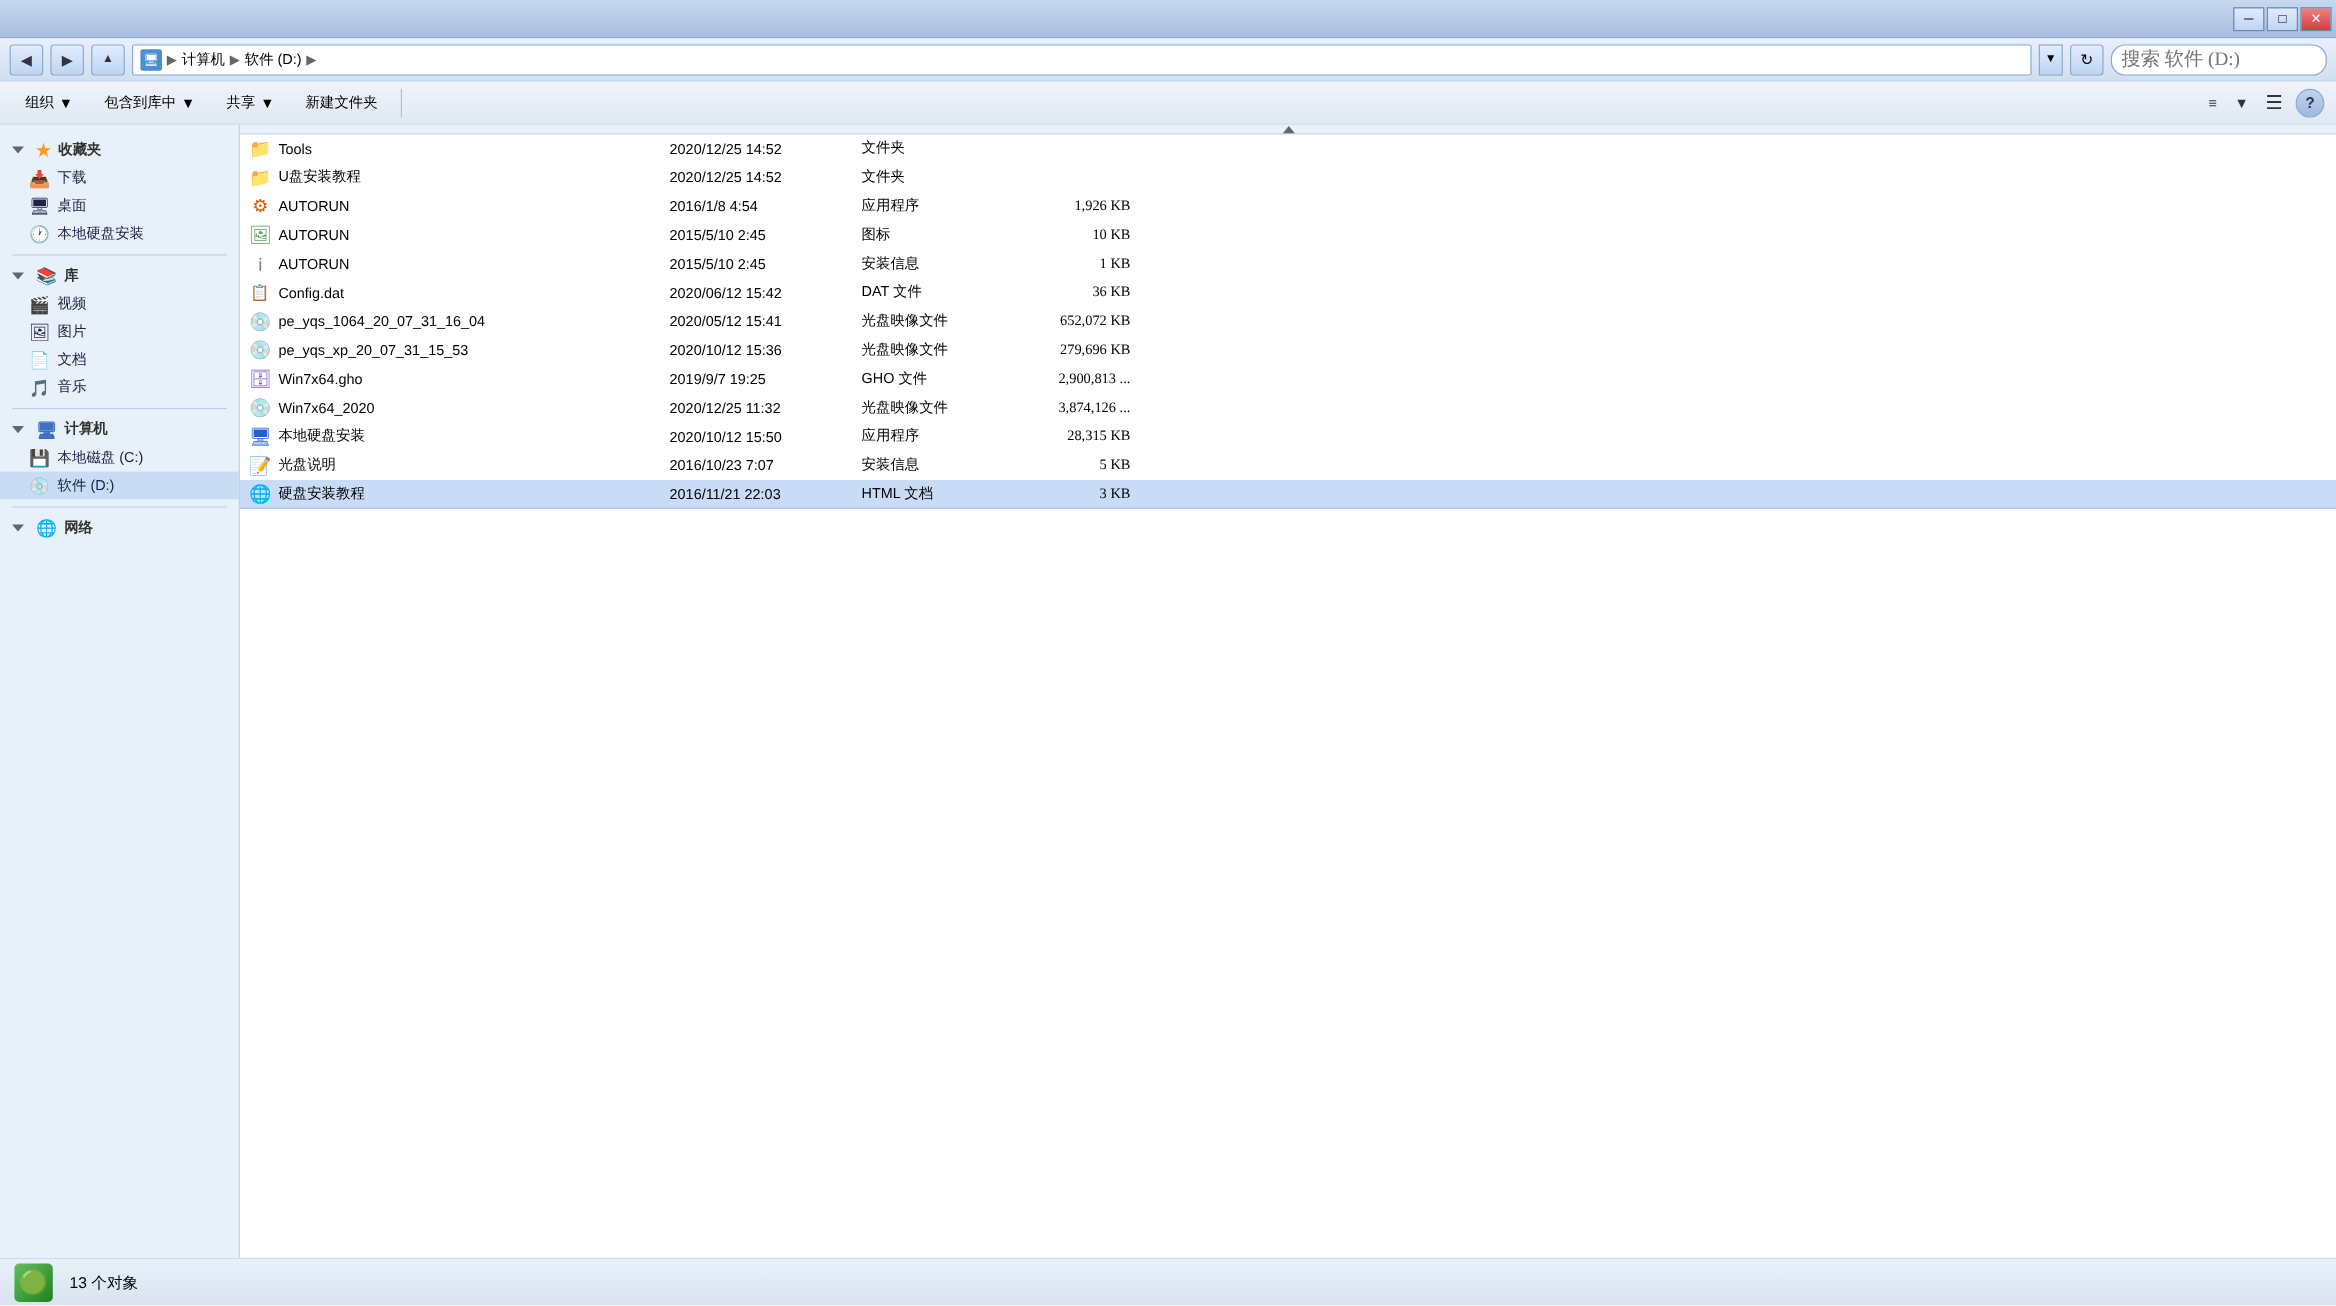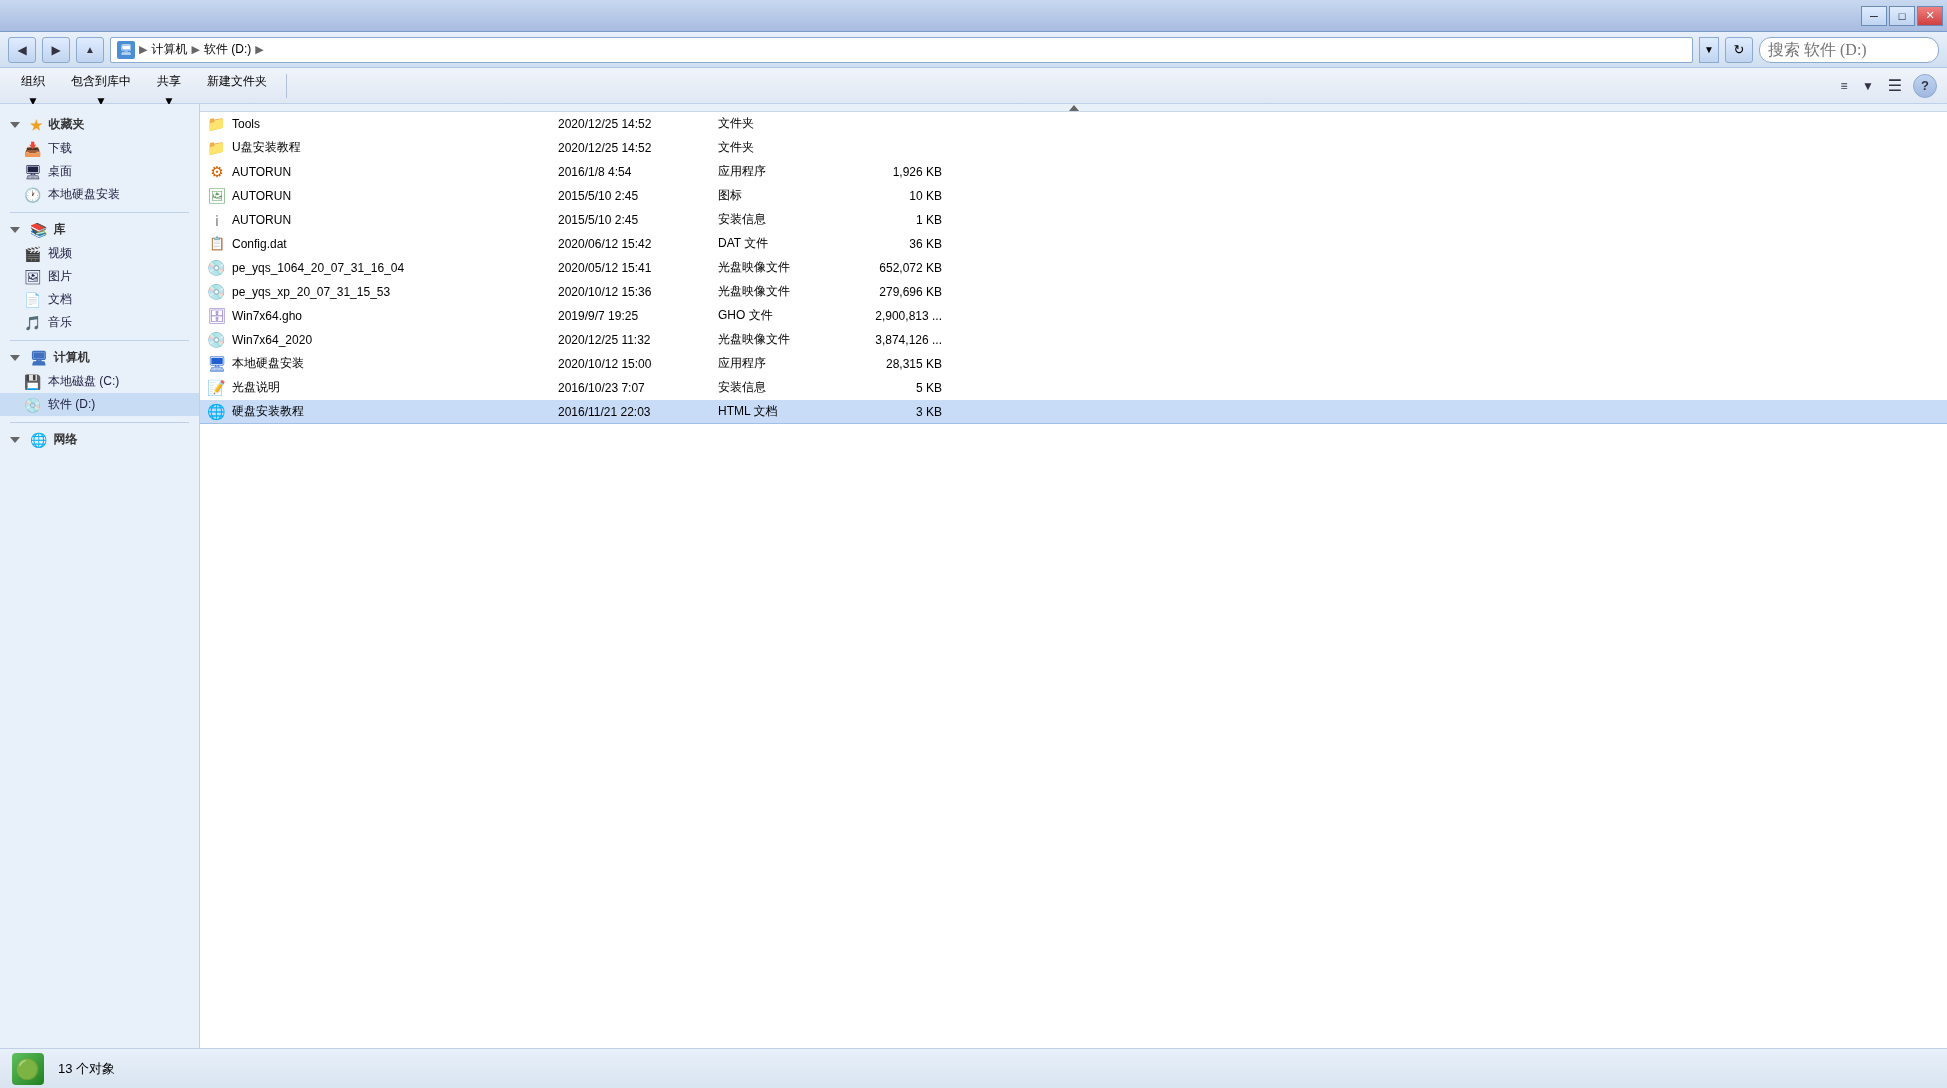--- a/index.html
+++ b/index.html
@@ -157,21 +157,20 @@
       background: transparent;
       border: 1px solid transparent;
       border-radius: 3px;
       cursor: pointer;
       display: flex;
       align-items: center;
       gap: 4px;
       font-size: 12px;
       color: #000;
       font-family: inherit;
-      flex-direction: column;
     }
     .toolbar-sep {
       width: 1px;
       height: 24px;
       background: #b0c0d8;
       margin: 0 4px;
     }
     .toolbar-help {
       margin-left: auto;
       width: 24px;
@@ -294,21 +293,21 @@
       white-space: nowrap;
       overflow: hidden;
       text-overflow: ellipsis;
       height: 100%;
       display: flex;
       align-items: center;
     }
     .file-cell.name { width: 350px; gap: 6px; }
     .file-cell.date { width: 160px; }
     .file-cell.type { width: 120px; }
-    .file-cell.size { width: 120px; justify-content: flex-end; }
+    .file-cell.size { width: 120px; justify-content: flex-end; font-family: Liberation Serif, serif; }
 
     
     .file-icon {
       width: 18px;
       height: 16px;
       display: inline-flex;
       align-items: center;
       justify-content: center;
       font-size: 14px;
       flex-shrink: 0;
@@ -642,21 +641,21 @@
     <div class="file-cell type">光盘映像文件</div>
     <div class="file-cell size">3,874,126 ...</div>
   </div>
         <div class="file-row">
     <div class="file-cell name">
       <span class="file-icon">
               <span style="color:#2060d0;font-size:15px;">🖥</span>
             </span>
       <span>本地硬盘安装</span>
     </div>
-    <div class="file-cell date">2020/10/12 15:00</div>
+    <div class="file-cell date">2020/10/12 15:50</div>
     <div class="file-cell type">应用程序</div>
     <div class="file-cell size">28,315 KB</div>
   </div>
         <div class="file-row">
     <div class="file-cell name">
       <span class="file-icon">
               <span style="color:#404040;font-size:15px;">📝</span>
             </span>
       <span>光盘说明</span>
     </div>

